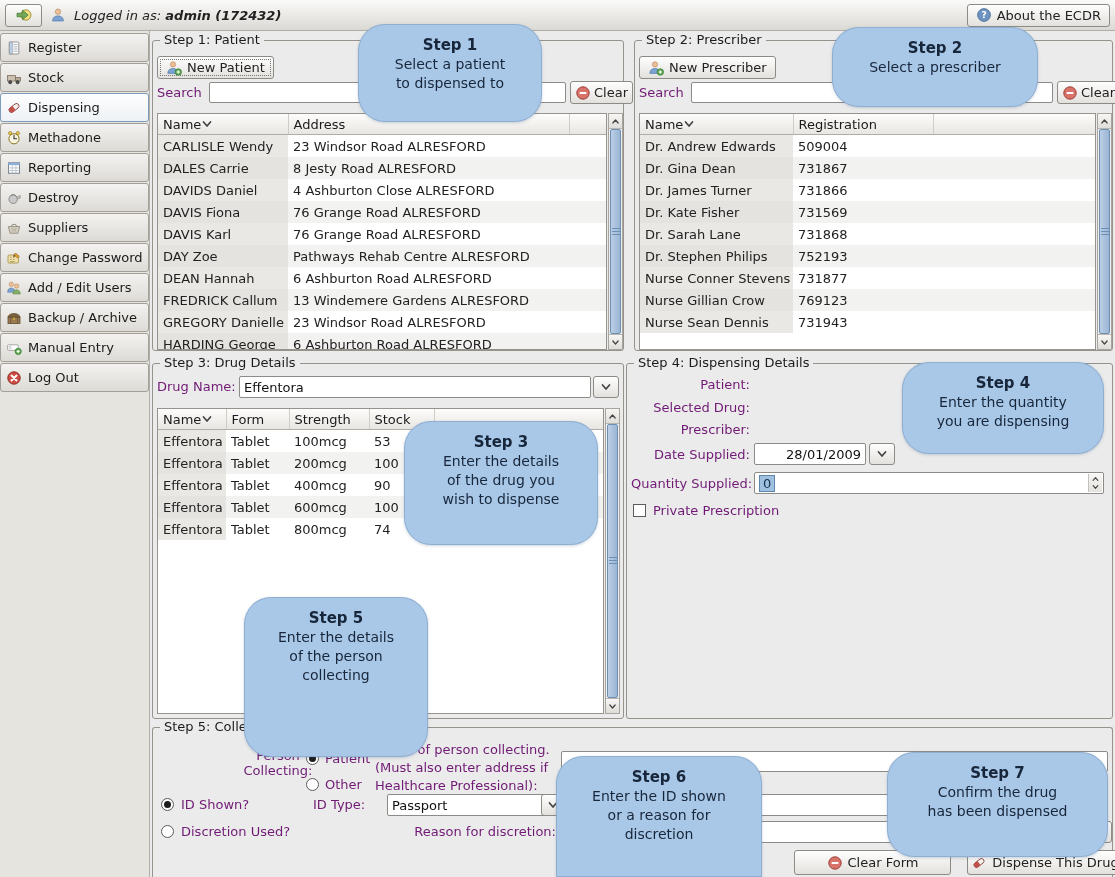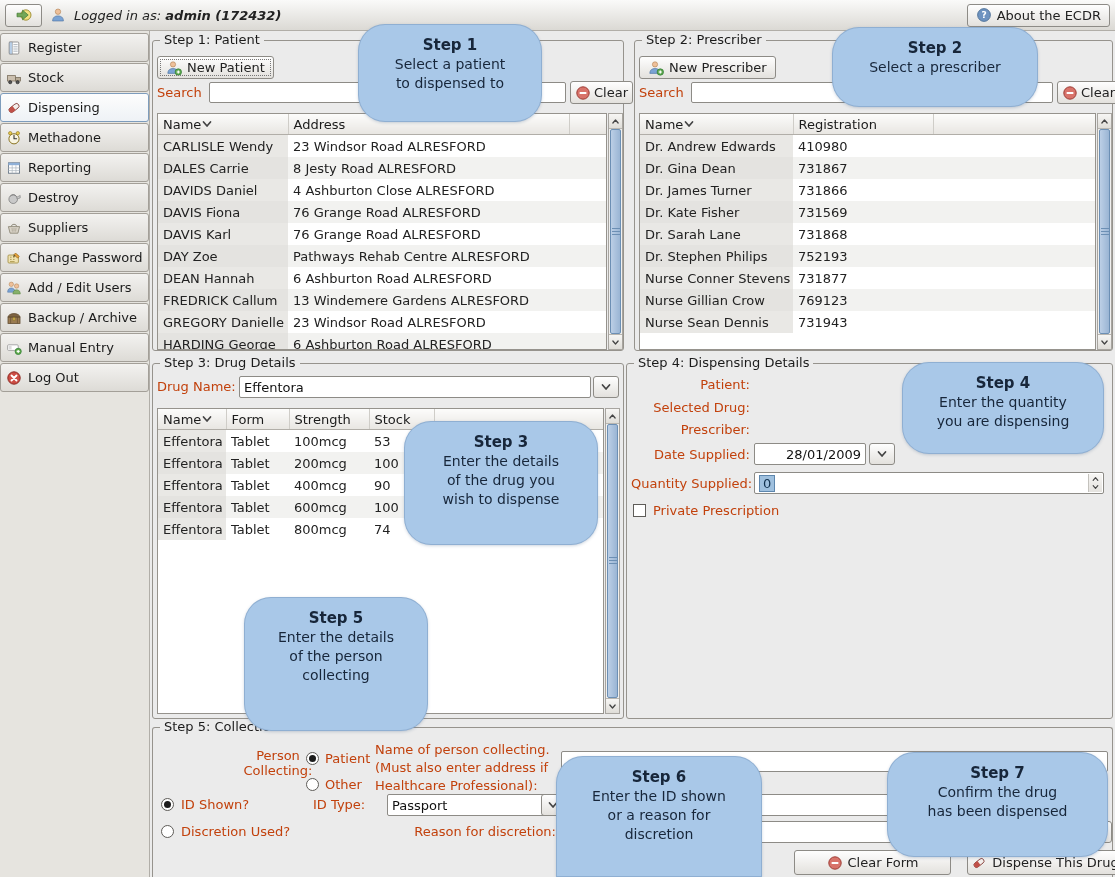--- a/index.html
+++ b/index.html
@@ -38,21 +38,21 @@
   .fs{position:absolute;border:1px solid #96938d;border-radius:3px;box-sizing:border-box}
   .fs .lg{position:absolute;top:-9px;left:7px;background:#ebebeb;padding:0 4px;white-space:nowrap}
 
   .input{position:absolute;background:#fff;border:1px solid #8d8b86;border-radius:2px;
     box-sizing:border-box;font:13px "DejaVu Sans",sans-serif;padding:1px 4px;height:21px;color:#111}
   div.input{display:flex;align-items:center;overflow:hidden;white-space:nowrap}
   .dropbtn{position:absolute;display:flex;align-items:center;justify-content:center;
     background:linear-gradient(#fefefe,#e3e1dd);border:1px solid #8d8b86;border-radius:3px;
     box-sizing:border-box;cursor:default}
 
-  .lbl{position:absolute;white-space:nowrap;color:#c2410c}
+  .lbl{position:absolute;white-space:nowrap;color:#701a75}
   .rlbl{text-align:right}
 
   
   .gridwrap{position:absolute;background:#fff;border:1px solid #96938d;box-sizing:border-box;overflow:hidden}
   table.grid{border-collapse:collapse;table-layout:fixed;width:100%;font-size:13px}
   .grid th{font-weight:normal;text-align:left;height:20px;padding:0 5px;
     background:linear-gradient(#fcfcfb,#e8e6e2);border-bottom:1px solid #b1aea8;border-right:1px solid #cfcdc8;
     overflow:hidden;white-space:nowrap;cursor:default}
   .grid th.fill{border-right:none}
   .grid td{height:22px;padding:0 5px;overflow:hidden;white-space:nowrap;color:#222}
@@ -421,21 +421,21 @@
                   <use href="#p-chev"></use>
                 </svg>
               </span></th>
         <th>Registration</th>
         <th class="fill"></th>
       </tr>
         </thead>
       <tbody>
           <tr>
             <td>Dr. Andrew Edwards</td>
-            <td>410980</td>
+            <td>509004</td>
             <td></td>
           </tr>
           <tr>
             <td>Dr. Gina Dean</td>
             <td>731867</td>
             <td></td>
           </tr>
           <tr>
             <td>Dr. James Turner</td>
             <td>731866</td>
@@ -687,21 +687,21 @@
   <div class="t">Step 3</div>
     <div class="b">Enter the details
 of the drug you
 wish to dispense</div>
 </div>
 <div class="tip" style="left:902px;top:362px;width:202px;height:92px">
   <div class="t">Step 4</div>
     <div class="b">Enter the quantity
 you are dispensing</div>
 </div>
-<div class="tip" style="left:244px;top:597px;width:184px;height:134px">
+<div class="tip" style="left:244px;top:597px;width:184px;height:160px">
   <div class="t">Step 5</div>
     <div class="b">Enter the details
 of the person
 collecting</div>
 </div>
 <div class="tip" style="left:556px;top:756px;width:206px;height:121px;border-radius:27px 27px 0 0">
   <div class="t">Step 6</div>
     <div class="b">Enter the ID shown
 or a reason for
 discretion</div>

